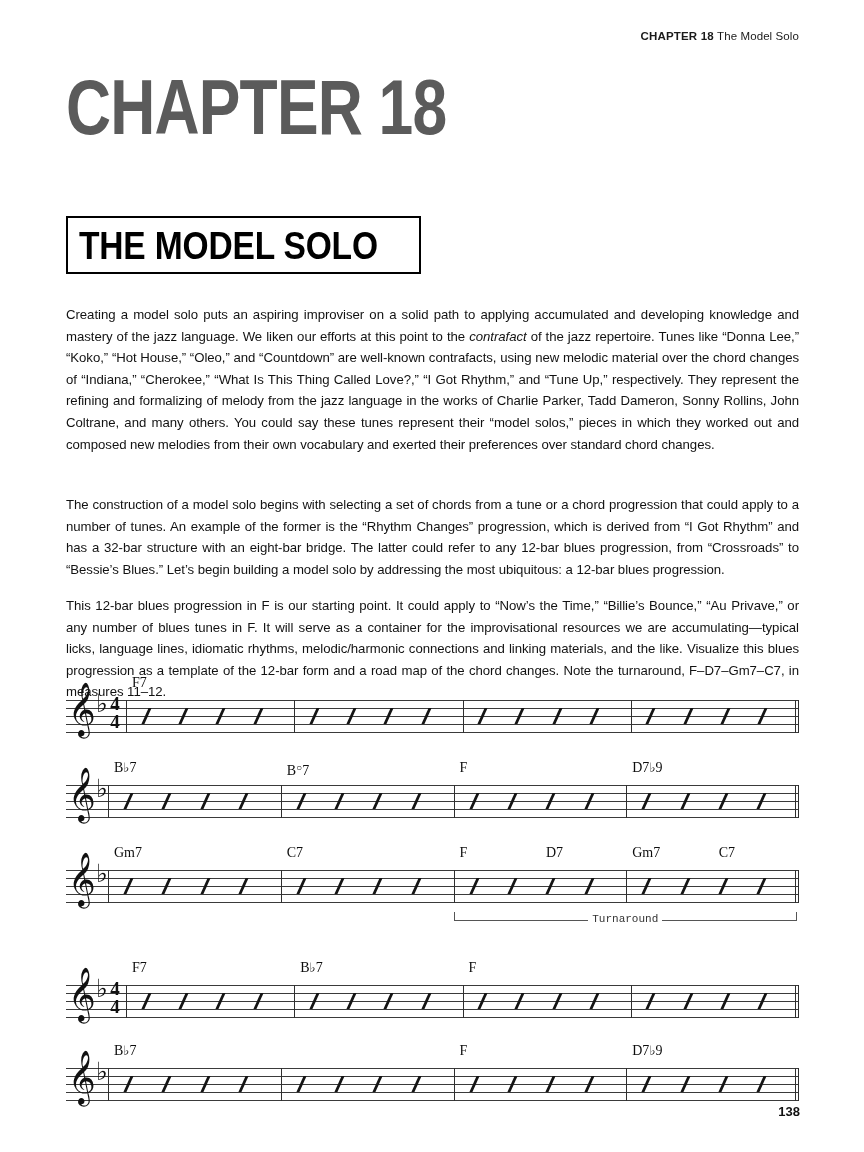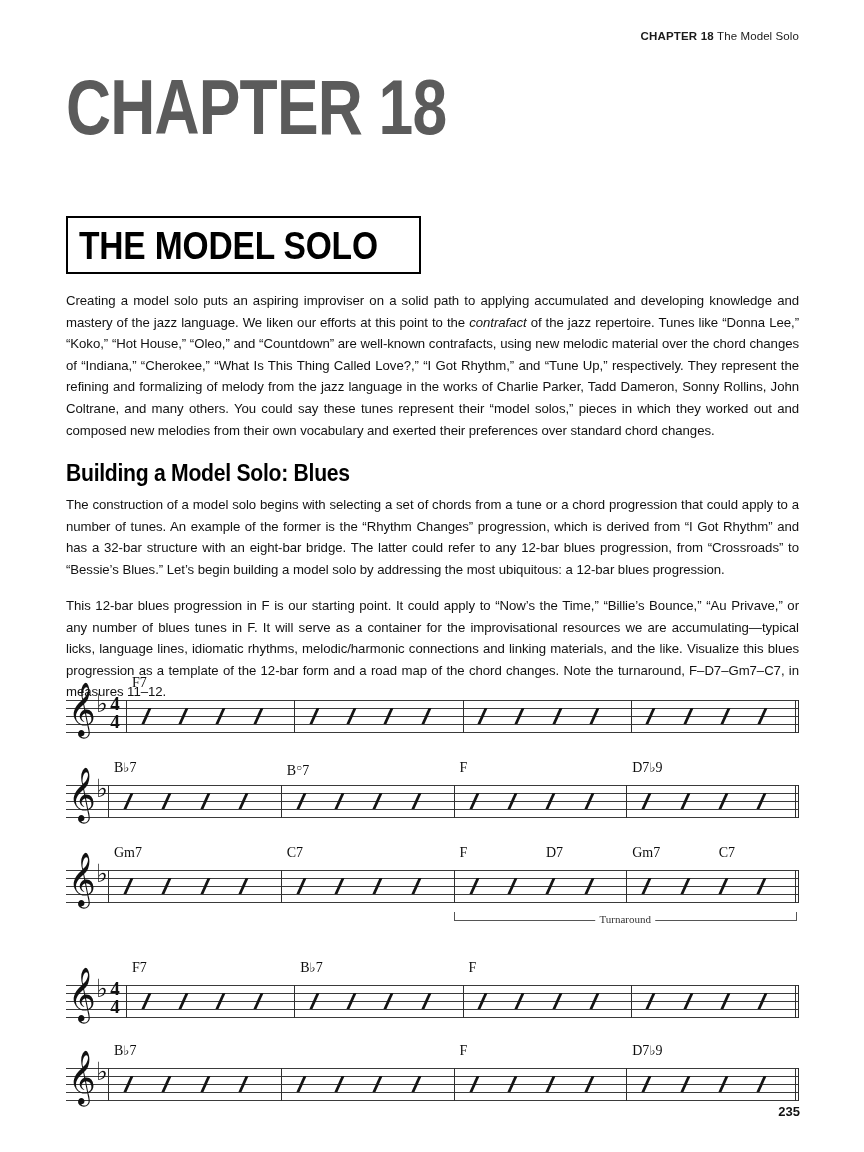--- a/index.html
+++ b/index.html
@@ -219,21 +219,21 @@
   .turnaround .ttick {
     position: absolute;
     top: 0px;
     width: 1px;
     height: 9px;
     background: #555;
   }
   .turnaround .tlabel {
     position: absolute;
     top: 1px;
-    font-family: Liberation Serif, serif;
+    font-family: Liberation Mono, monospace;
     font-size: 11px;
     line-height: 13px;
     color: #333;
     background: #fff;
     padding: 0 4px;
     white-space: nowrap;
   }
 
   
   .folio {
@@ -254,27 +254,24 @@
     <span class="rh-chap">CHAPTER 18</span>
     <span class="rh-title">The Model Solo</span>
   </div>
 
   <div class="chapter-number">CHAPTER 18</div>
 
   <div class="title-box">
     <div class="title-box-text">THE MODEL SOLO</div>
   </div>
 
-  <div class="col" style="top:290px;">
+  <div class="col" style="top:304px;">
     <p class="body"><span>Creating a model solo puts an aspiring improviser on a solid path to applying accumulated and developing knowledge and mastery of the jazz language. We liken our efforts at this point to the </span><em>contrafact</em><span> of the jazz repertoire. Tunes like “Donna Lee,” “Koko,” “Hot House,” “Oleo,” and “Countdown” are well-known contrafacts, using new melodic material over the chord changes of “Indiana,” “Cherokee,” “What Is This Thing Called Love?,” “I Got Rhythm,” and “Tune Up,” respectively. They represent the refining and formalizing of melody from the jazz language in the works of Charlie Parker, Tadd Dameron, Sonny Rollins, John Coltrane, and many others. You could say these tunes represent their “model solos,” pieces in which they worked out and composed new melodies from their own vocabulary and exerted their preferences over standard chord changes.</span></p>
   </div>
 
-  <div class="col" style="top:460px;">
-    <h2 class="section">Building a Model Solo: Blues</h2>
-  </div>
 
   <div class="col" style="top:494px;">
     <p class="body">The construction of a model solo begins with selecting a set of chords from a tune or a chord progression that could apply to a number of tunes. An example of the former is the “Rhythm Changes” progression, which is derived from “I Got Rhythm” and has a 32-bar structure with an eight-bar bridge. The latter could refer to any 12-bar blues progression, from “Crossroads” to “Bessie’s Blues.” Let’s begin building a model solo by addressing the most ubiquitous: a 12-bar blues progression.</p>
   </div>
 
   <div class="col" style="top:595px;">
     <p class="body">This 12-bar blues progression in F is our starting point. It could apply to “Now’s the Time,” “Billie’s Bounce,” “Au Privave,” or any number of blues tunes in F. It will serve as a container for the improvisational resources we are accumulating—typical licks, language lines, idiomatic rhythms, melodic/harmonic connections and linking materials, and the like. Visualize this blues progression as a template of the 12-bar form and a road map of the chord changes. Note the turnaround, F–D7–Gm7–C7, in measures 11–12.</p>
   </div>
 
   <div class="system" id="ex1-s1" style="top:700px;">
@@ -469,15 +466,15 @@
       <div class="barline" style="left: 560.25px;"></div>
       <div class="slash" style="left: 579.253px;"></div>
       <div class="slash" style="left: 617.603px;"></div>
       <div class="slash" style="left: 655.953px;"></div>
       <div class="slash" style="left: 694.304px;"></div>
       <div class="chord" style="left: 566.25px;"><span>D7</span><span class="acc">♭</span><span>9</span></div>
       <div class="endbar-thin" style="left: 729px;"></div>
       <div class="endbar-thin" style="left: 732px;"></div>
     </div>
 
-  <div class="folio">235</div>
+  <div class="folio">138</div>
 
 </div>
 
 </body></html>

